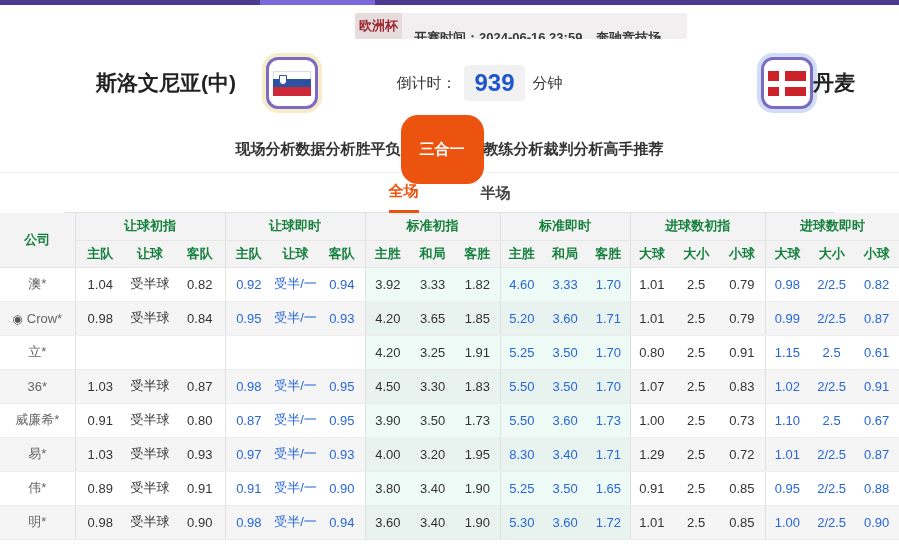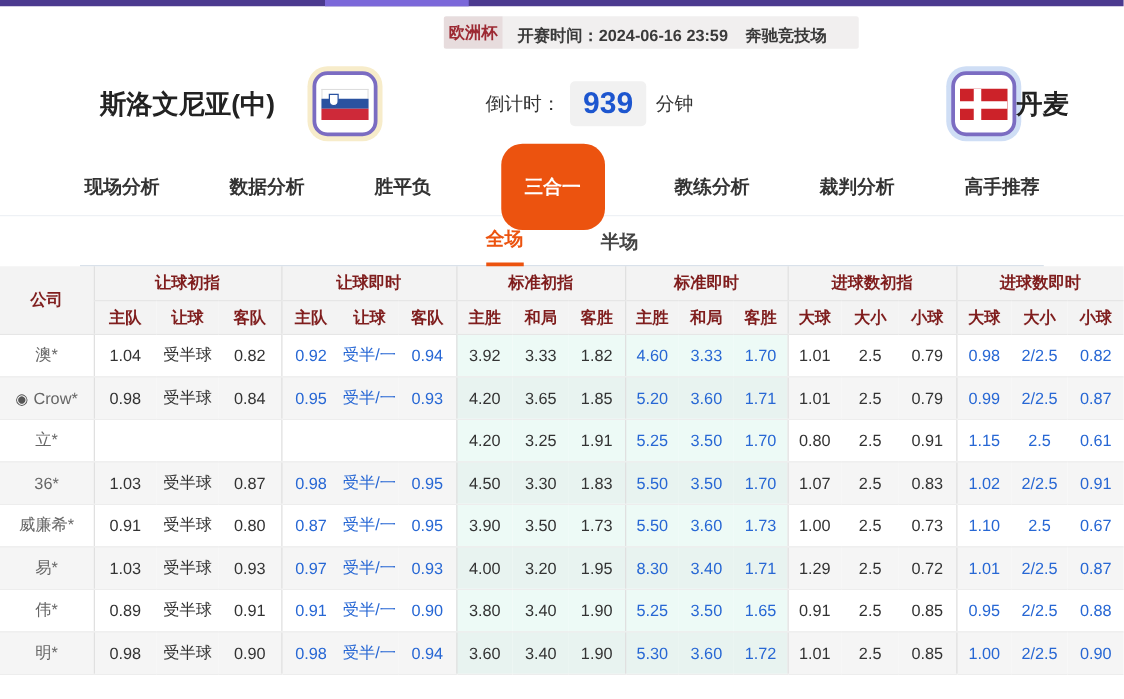--- a/index.html
+++ b/index.html
@@ -7,61 +7,61 @@
     font-family:"Liberation Sans","DejaVu Sans",sans-serif; }
 
   
   .topbar { position:relative; height:5px; background:#4b3a8f; }
   .topbar .thumb { position:absolute; left:260px; top:0; width:115px; height:5px; background:#7b68d9; }
 
   
   .info-strip { margin:8px 0 0 355px; width:332px; height:26px; display:flex; align-items:stretch;
     background:#f1efef; font-size:13px; font-weight:bold; color:#3a3a3a; border-radius:2px; overflow:hidden; }
   .league-badge { background:#e7dcdd; color:#9c2832; display:flex; align-items:center; padding:0 4px; }
-  .info-strip .texts { display:flex; align-items:center; gap:14px; padding:16px 12px; white-space:nowrap; }
+  .info-strip .texts { display:flex; align-items:flex-start; gap:14px; padding:16px 12px; white-space:nowrap; }
 
   
   .match-header { height:88px; display:flex; align-items:center; justify-content:space-between;
     padding:0 44px 0 80px; }
   .team { display:flex; align-items:center; }
   .team-name { font-size:21px; font-weight:bold; color:#222; }
-  .team.home .team-name { margin-right:30px; }
+  .team.home .team-name { margin-right:30px;margin-left:16px; }
   .team.away .team-name { }
   .flag-box { width:52px; height:52px; border-radius:12px; border:3px solid #7b6cc2; background:#fff;
     display:flex; align-items:center; justify-content:center; }
   .flag-box.home { box-shadow:0 0 0 4px #f7ecca; }
   .flag-box.away { box-shadow:0 0 0 4px #cfdef5; }
   .flag { position:relative; width:38px; height:25px; overflow:hidden; }
   .flag-si .s1 { position:absolute; top:0; left:0; right:0; height:33%; background:#fff; border:1px solid #ddd; border-bottom:none; }
   .flag-si .s2 { position:absolute; top:33%; left:0; right:0; height:34%; background:#2a52a0; }
   .flag-si .s3 { position:absolute; top:67%; left:0; right:0; height:33%; background:#ce2939; }
   .flag-si .shield { position:absolute; left:6px; top:4px; width:8px; height:10px; background:#fff;
     border:1px solid #2a52a0; border-radius:0 0 4px 4px; }
   .flag-dk { background:#cc2229; }
   .flag-dk .v { position:absolute; left:11px; top:0; width:6px; height:100%; background:#fff; }
   .flag-dk .h { position:absolute; top:10px; left:0; width:100%; height:6px; background:#fff; }
   .countdown { display:flex; align-items:center; font-size:15px; color:#333; margin-right:120px; }
   .countdown .num { font-size:24px; font-weight:bold; color:#1d56cf; background:#f1f1f1;
     border-radius:4px; padding:4px 10px; margin:0 8px; }
 
   
-  .nav { height:46px; display:flex; align-items:center; justify-content:center; gap:56px;
+  .nav { height:46px; display:flex; align-items:center; justify-content:center; 
     border-bottom:1px solid #eef1f5; font-size:15px; font-weight:bold; color:#333; }
   .nav-tab { cursor:pointer; white-space:nowrap; }
   .nav-tab.active { background:#ec530f; color:#fff; border-radius:17px; padding:25px 19px; }
 
   
   .subtabs { height:40px; display:flex; align-items:flex-end; justify-content:center; gap:62px;
     border-bottom:1px solid #d9e1ea; font-size:15px; font-weight:bold; position:relative; left:64px; width:771px; }
   .subtab { padding-bottom:9px; color:#444; cursor:pointer; }
   .subtab.active { color:#ec530f; border-bottom:3px solid #ec530f; margin-bottom:-1px; }
 
   
   table.odds { width:899px; border-collapse:collapse; table-layout:fixed; font-size:13px; text-align:center; }
-  thead th { background:#f3f3f3; color:#7f1d1d; font-weight:bold; font-size:13px; height:27px;
+  thead th { background:#f3f3f3; color:#15803d; font-weight:bold; font-size:13px; height:27px;
     border-bottom:1px solid #e6e6e6; }
   .gstart { border-left:1px solid #e0e0e0; }
   tbody td { height:34px; border-bottom:1px solid #ededed; color:#333; }
   tbody td.company { color:#666; }
   tbody td.live { color:#2767d4; }
   tbody td.cyan { background:#edfaf6; }
   tr.alt td { background:#f5f5f5; }
   tr.alt td.cyan { background:#e8f3f0; }
   .ball-icon { color:#555; font-size:12px; margin-right:4px; }
 </style>

